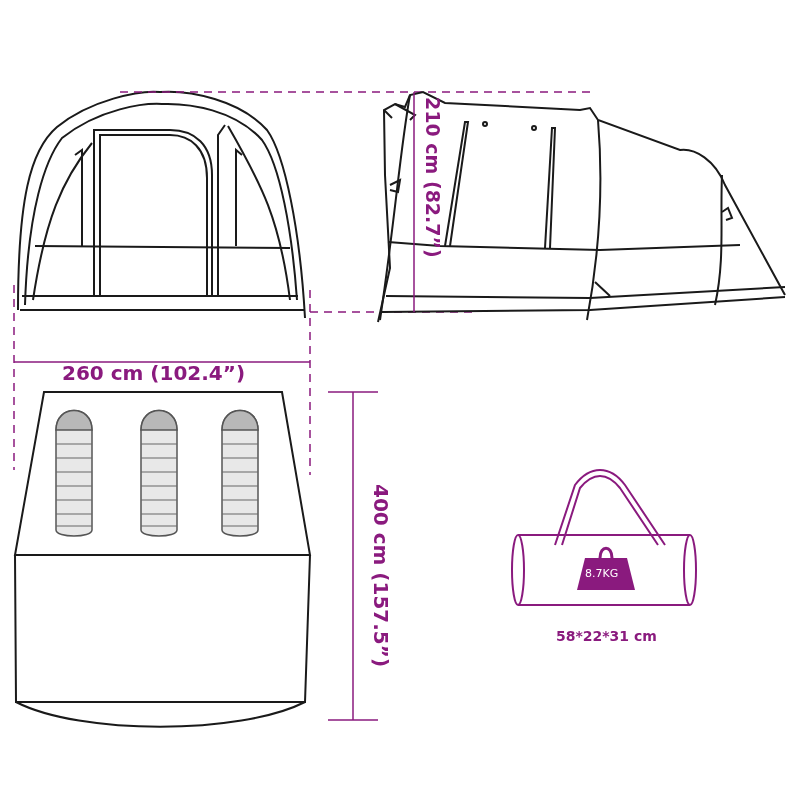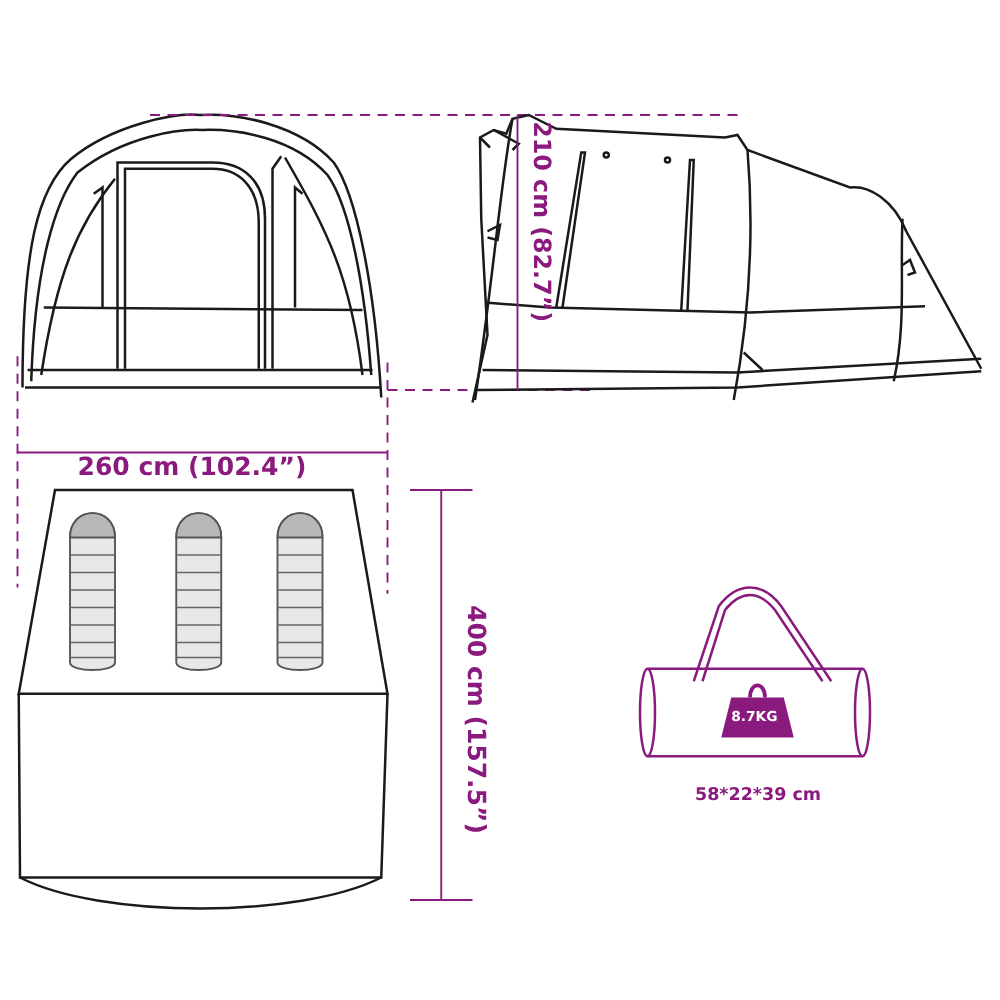--- a/index.html
+++ b/index.html
@@ -1,20 +1,20 @@
 <!DOCTYPE html>
 <html><head>
 <meta charset="utf-8">
 <style>
   html, body { margin: 0; padding: 0; background: #ffffff; }
   body { width: 800px; height: 800px; position: relative; overflow: hidden; font-family: "DejaVu Sans", "Liberation Sans", sans-serif; }
   svg.main { position: absolute; left: 0; top: 0; }
   .dim-label { position: absolute; color: #8a1a7e; font-weight: bold; font-family: "DejaVu Sans", sans-serif; white-space: nowrap; }
   .dim-vert { transform-origin: left top; transform: rotate(90deg); }
-  .weight-label { position: absolute; color: #ffffff; font-weight: bold; font-size: 11px; font-family: "DejaVu Sans", sans-serif; }
+  .weight-label { position: absolute; color: #ffffff; font-weight: normal; font-size: 11px; font-family: "DejaVu Sans", sans-serif; }
 </style>
 </head>
 <body>
 
 <svg class="main" width="800" height="800" viewBox="0 0 800 800" xmlns="http://www.w3.org/2000/svg">
 
   <g fill="none" stroke="#1a1a1a" stroke-width="2">
 
     <path d="M18 310 C 18 200, 30 150, 57 127 C 90 100, 140 90, 160 92 C 190 90, 240 100, 267 130 C 285 155, 300 230, 305 318"></path>
 
@@ -133,13 +133,13 @@
   <g>
     <path d="M600 558 C 600 545, 612 545, 612 558" fill="none" stroke="#8a1a7e" stroke-width="3"></path>
     <path d="M585 558 L627 558 L635 590 L577 590 Z" fill="#8a1a7e"></path>
   </g>
 </svg>
 
 <div class="dim-label" style="left:62px; top:337px; font-size:20px;margin-top:24px;">260 cm (102.4”)</div>
 <div class="dim-label dim-vert" style="left:444px; top:97px; font-size:19px;">210 cm (82.7”)</div>
 <div class="dim-label dim-vert" style="left:393px; top:484px; font-size:20px;">400 cm (157.5”)</div>
 <div class="weight-label" style="left:585px; top:567px;">8.7KG</div>
-<div class="dim-label" style="left:556px; top:628px; font-size:14px;">58*22*39 cm</div>
+<div class="dim-label" style="left:556px; top:628px; font-size:14px;">58*22*31 cm</div>
 
 </body></html>

